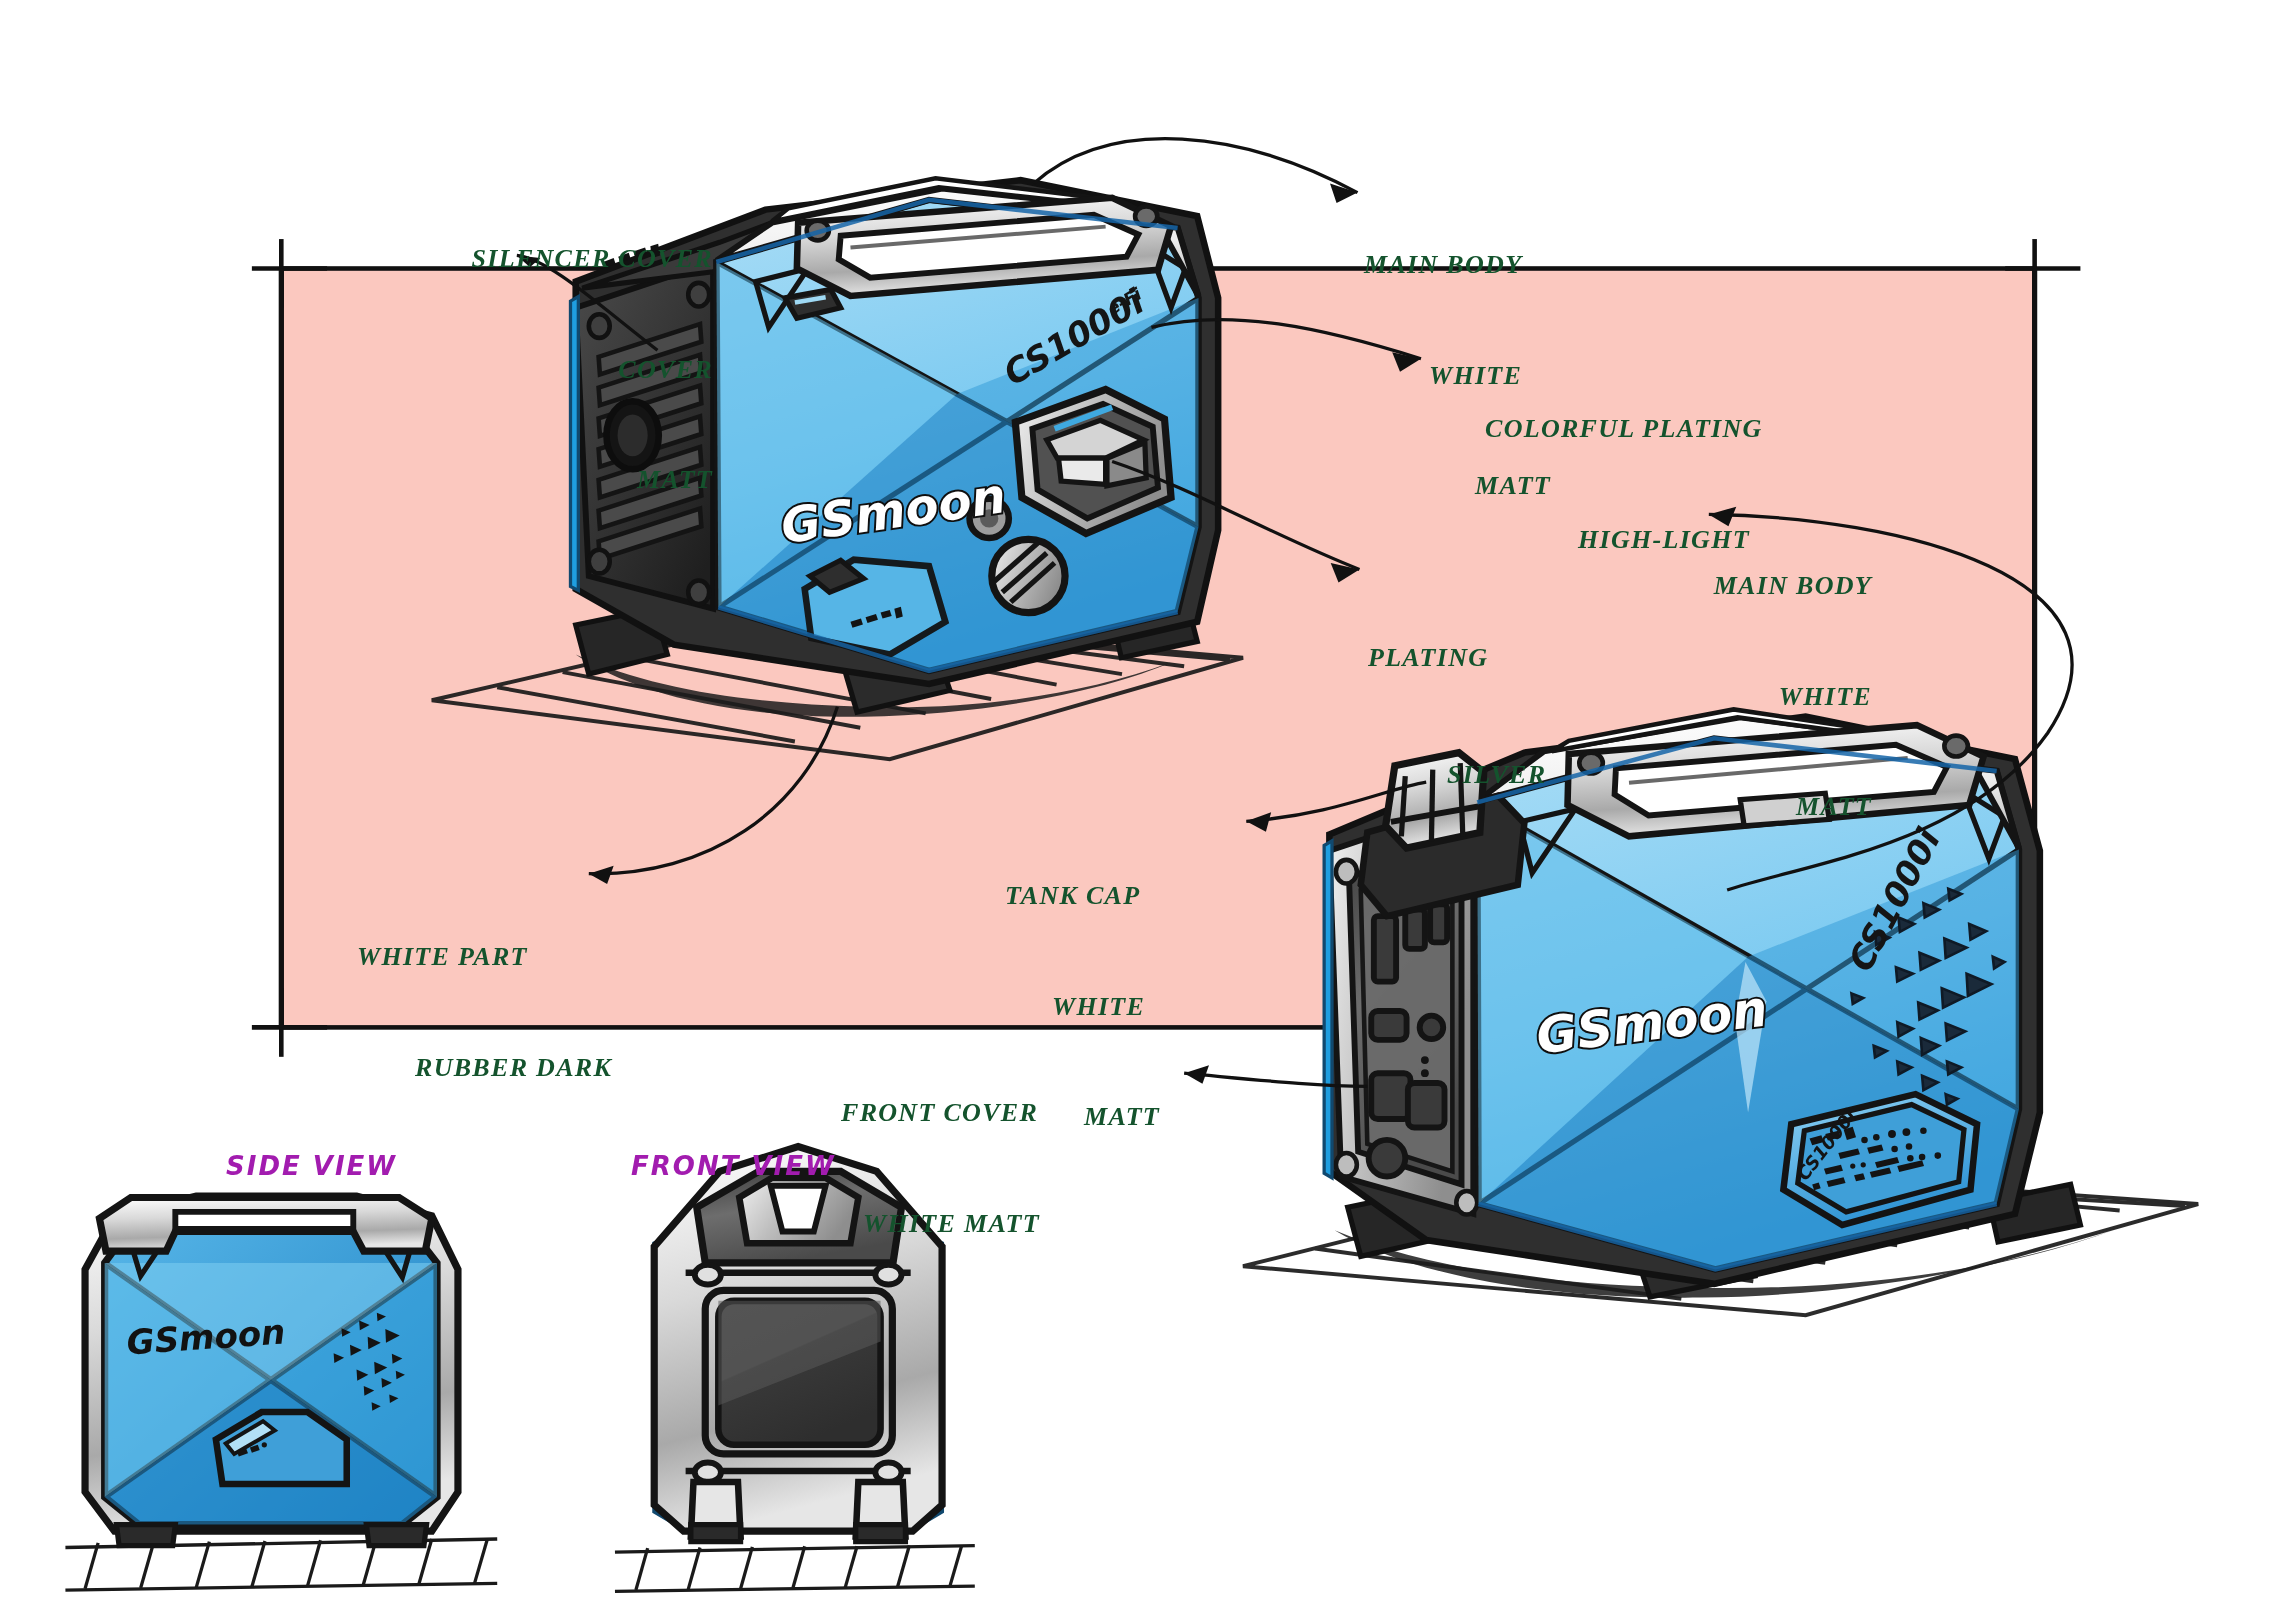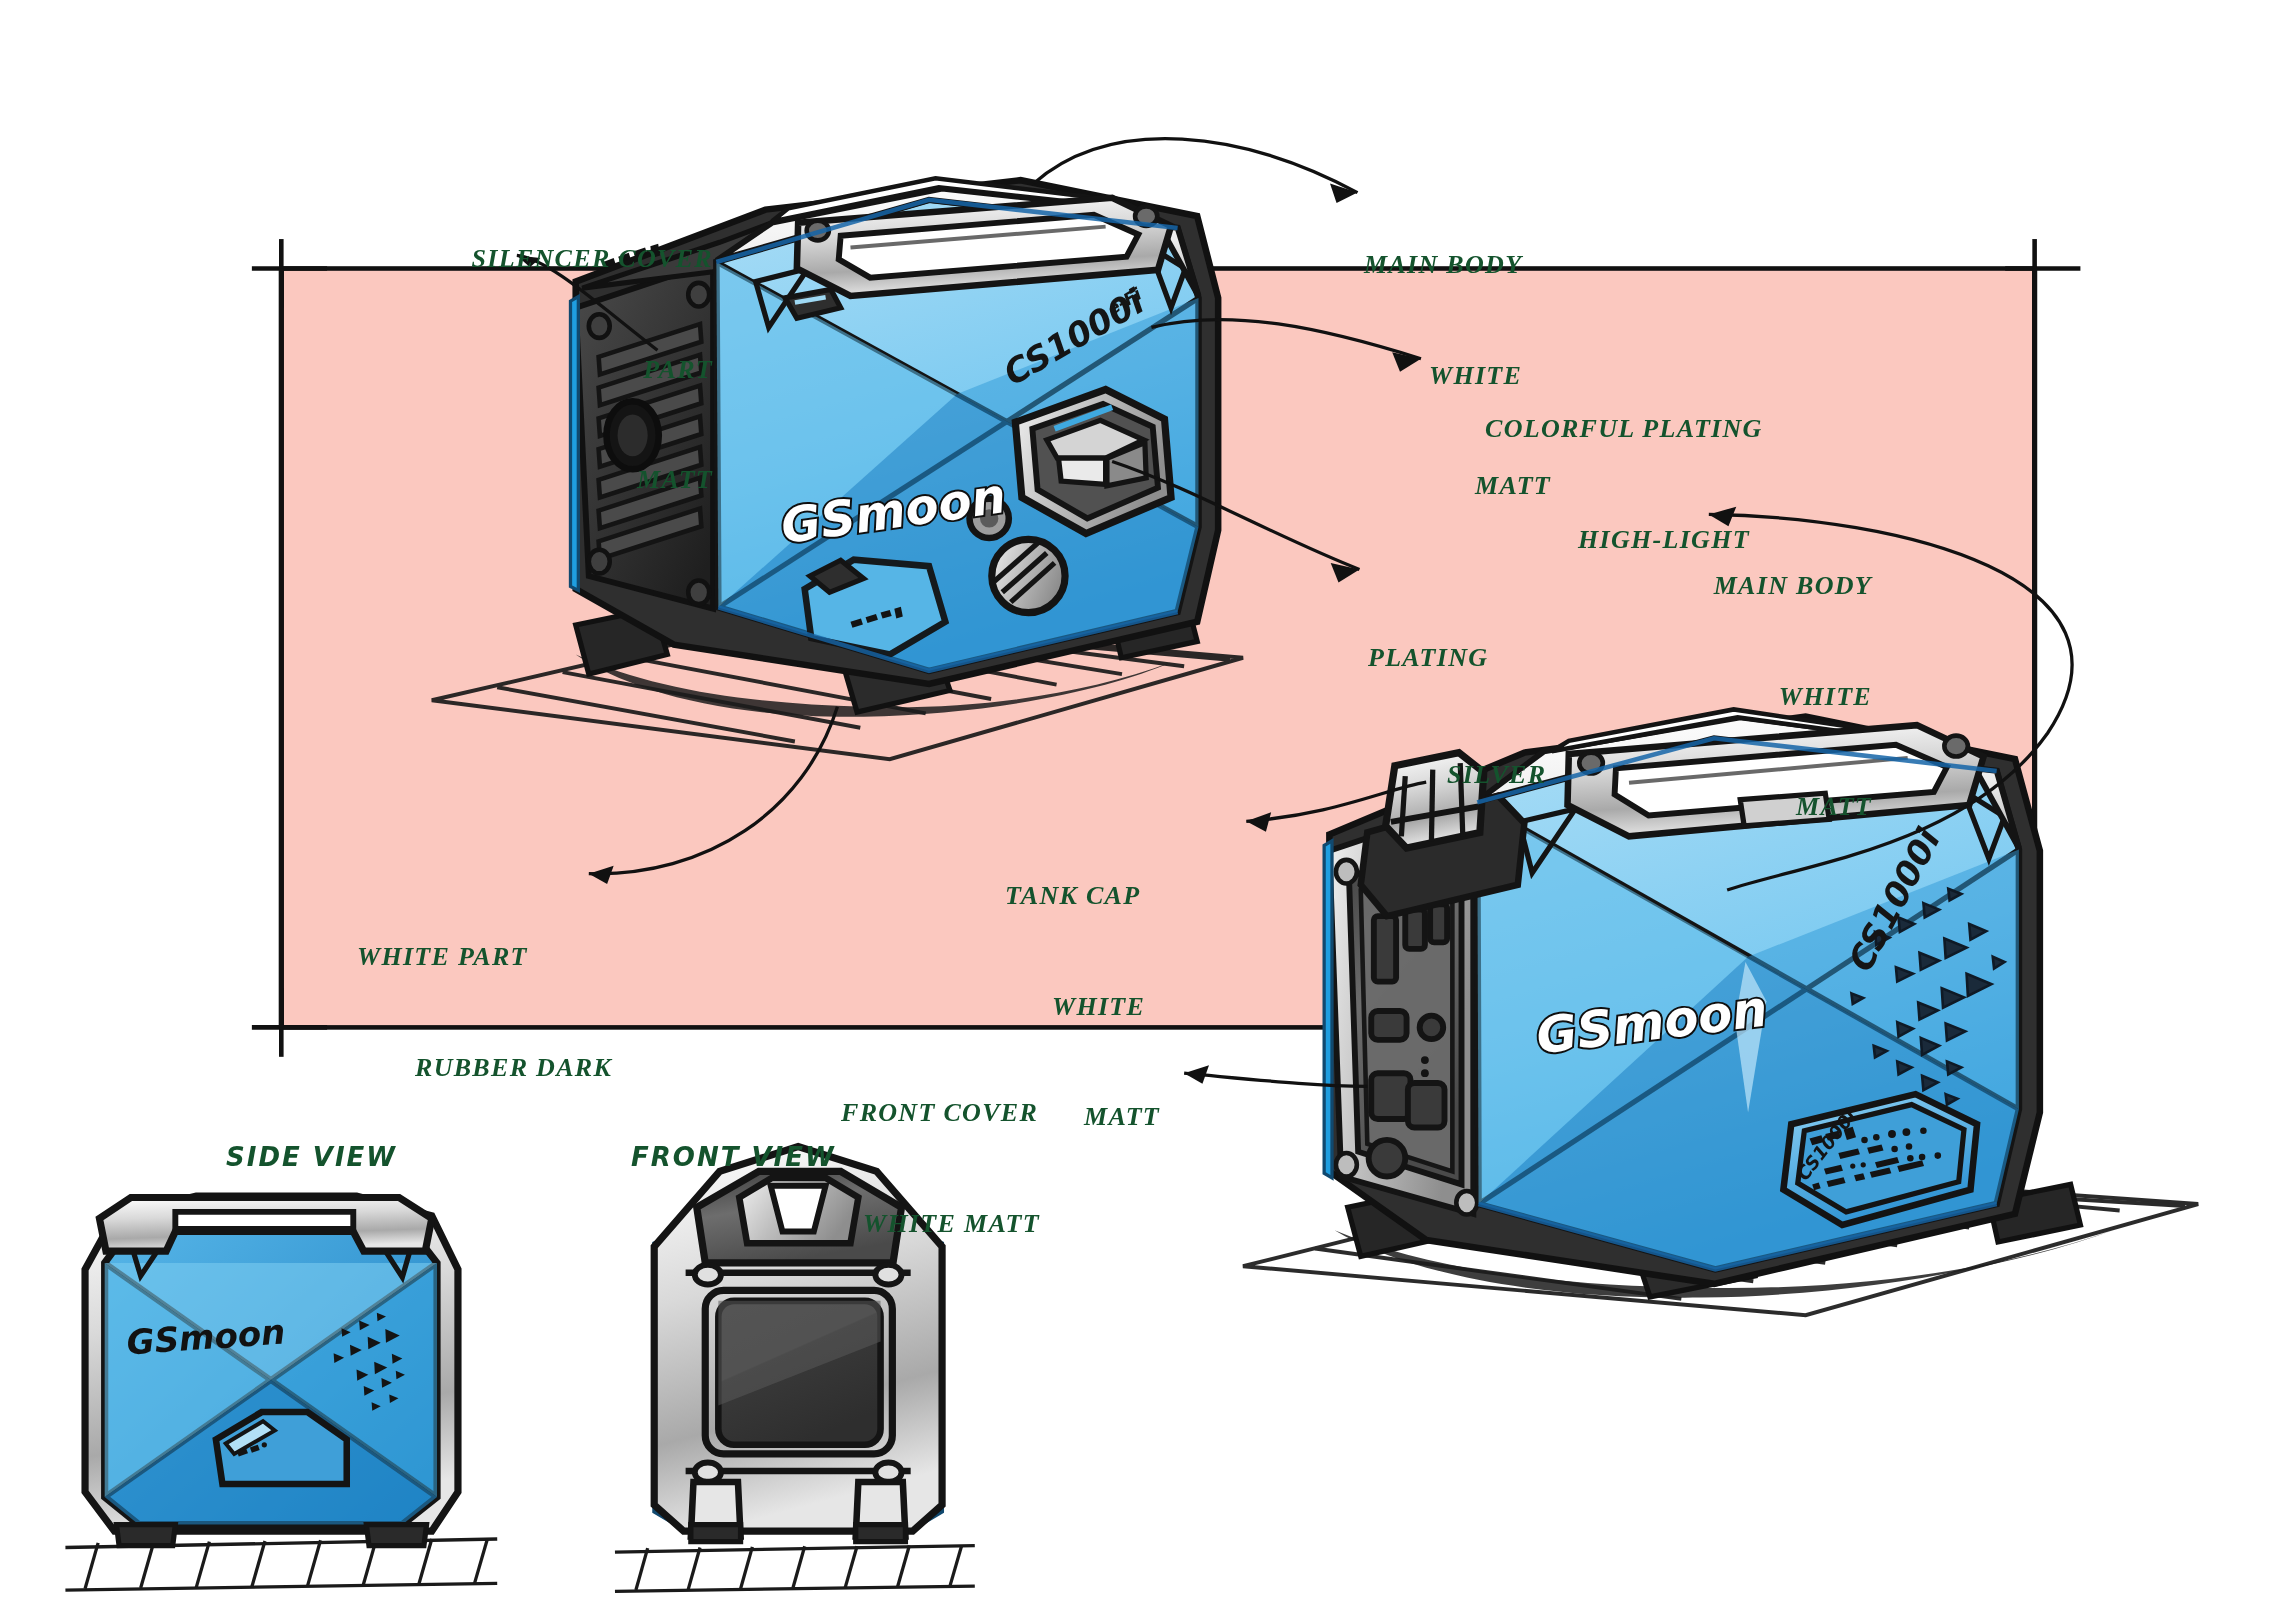--- a/index.html
+++ b/index.html
@@ -6,21 +6,21 @@
   body{width:2295px;height:1623px;position:relative;overflow:hidden;
        font-family:"DejaVu Sans",sans-serif;}
   #stage{position:absolute;left:0;top:0;width:2295px;height:1623px;background:#fff;}
   .anno{position:absolute;color:#14532d;white-space:pre;line-height:1.42;
         font-family:Liberation Serif, serif;font-style:italic;font-weight:600;
         letter-spacing:1.3px;font-size:26px;}
   .anno div{display:block;}
   .ar{text-align:right;}
   .al{text-align:left;}
   .viewlabel{position:absolute;font-size:26px;font-style:italic;font-weight:600;
-             letter-spacing:2px;color:#14532d;font-family:"DejaVu Sans",sans-serif;}
+             letter-spacing:2px;color:#a21caf;font-family:"DejaVu Sans",sans-serif;margin-top:9px;}
   svg{position:absolute;left:0;top:0;}
   .nosel{user-select:none;}
 </style>
 </head>
 <body>
 
 <div id="stage" class="nosel">
 
   <svg width="2295" height="1623" viewBox="0 0 3508 2480">
     <defs>
@@ -563,21 +563,21 @@
         <path d="M1060 2265 L1128 2265 L1132 2348 L1056 2348 Z" fill="#e6e6e6" stroke="#141414" stroke-width="10"></path>
         <path d="M1312 2265 L1380 2265 L1384 2348 L1308 2348 Z" fill="#e6e6e6" stroke="#141414" stroke-width="10"></path>
         <path d="M1056 2330 L1132 2330 L1132 2356 L1056 2356 Z" fill="#2a2a2a" stroke="#141414" stroke-width="8"></path>
         <path d="M1308 2330 L1384 2330 L1384 2356 L1308 2356 Z" fill="#2a2a2a" stroke="#141414" stroke-width="8"></path>
       </g>
     </g>
   </svg>
 
   <div class="anno ar" style="left:0px; top:167px; width:713px;">
     <div>SILENCER COVER</div>
-    <div style="padding-right:0px;">PART</div>
+    <div style="padding-right:0px;">COVER</div>
     <div>MATT</div>
   </div>
 
   <div class="anno al" style="left:1364px; top:173px; width:523px;">
     <div>MAIN BODY</div>
     <div style="padding-left:65px;">WHITE</div>
     <div style="padding-left:111px;">MATT</div>
   </div>
 
   <div class="anno al" style="left:1427px; top:337px; width:654px;">

